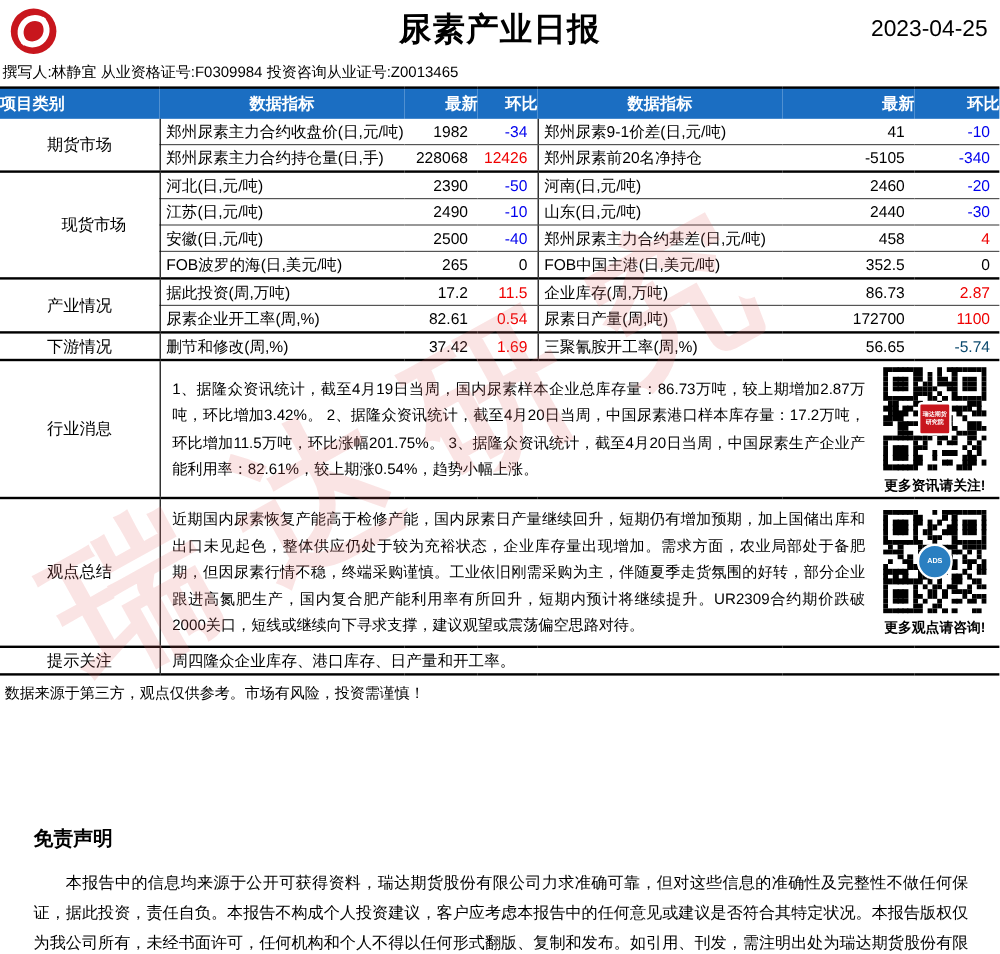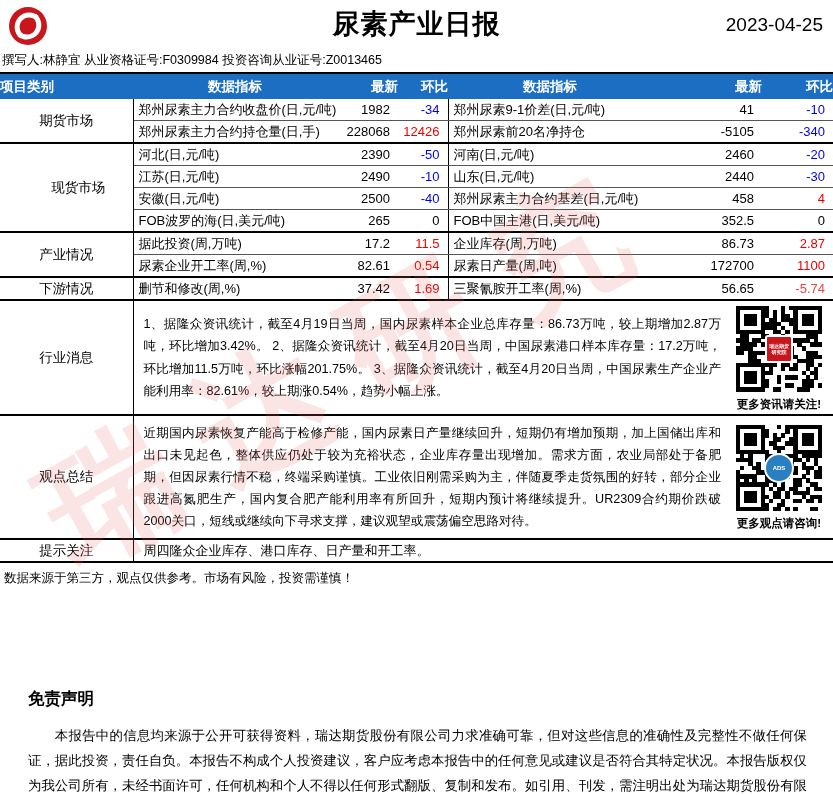--- a/index.html
+++ b/index.html
@@ -177,21 +177,21 @@
         <td class="num">172700</td>
         <td class="num chg" style="color: rgb(239, 0, 0);">1100</td>
       </tr>
       <tr class="group-end">
         <td class="cat" rowspan="1" style="border-bottom: 2px solid rgb(0, 0, 0);">下游情况</td>
         <td class="ind">删节和修改(周,%)</td>
         <td class="num">37.42</td>
         <td class="num chg chg-l" style="color: rgb(239, 0, 0);">1.69</td>
         <td class="ind">三聚氰胺开工率(周,%)</td>
         <td class="num">56.65</td>
-        <td class="num chg" style="color: #ef4444;">-5.74</td>
+        <td class="num chg" style="color: #0c4a6e;">-5.74</td>
       </tr>
     </tbody>
   <tbody>
     <tr class="group-end">
       <td class="cat">行业消息</td>
       <td class="block" colspan="6">
         <div class="block-inner" style="min-height:113px;">
           <div class="block-text">1、据隆众资讯统计，截至4月19日当周，国内尿素样本企业总库存量：86.73万吨，较上期增加2.87万吨，环比增加3.42%。 2、据隆众资讯统计，截至4月20日当周，中国尿素港口样本库存量：17.2万吨，环比增加11.5万吨，环比涨幅201.75%。 3、据隆众资讯统计，截至4月20日当周，中国尿素生产企业产能利用率：82.61%，较上期涨0.54%，趋势小幅上涨。</div>
           <div class="qr-col">
             <div class="qr-frame">

